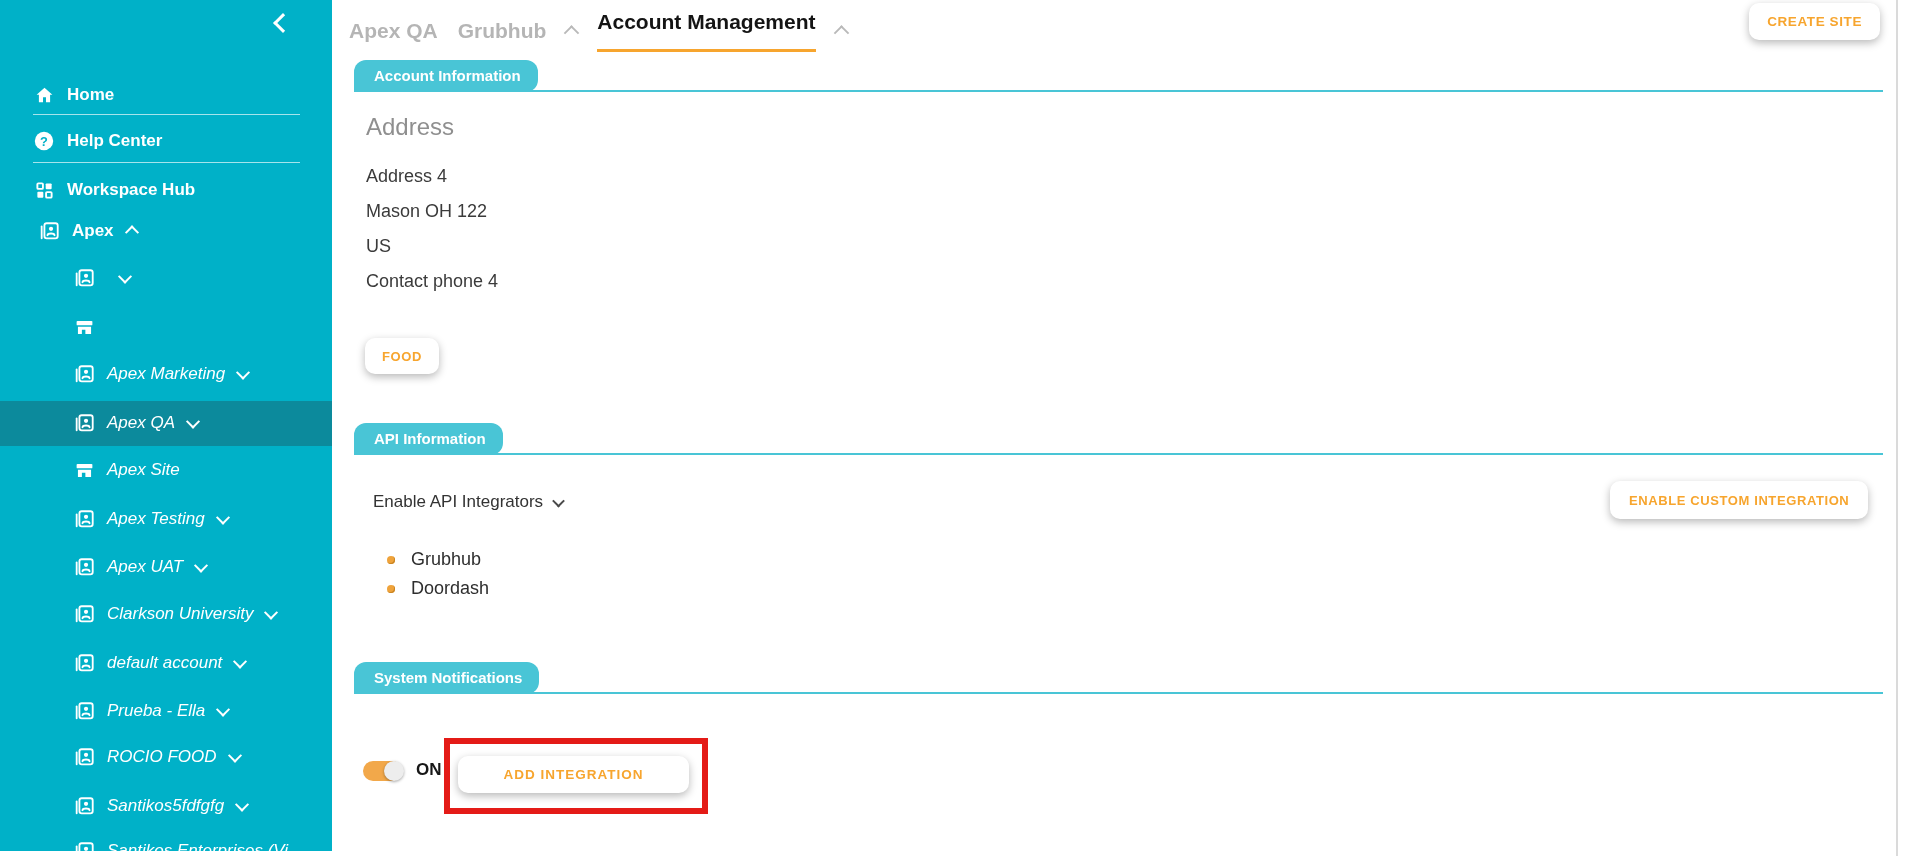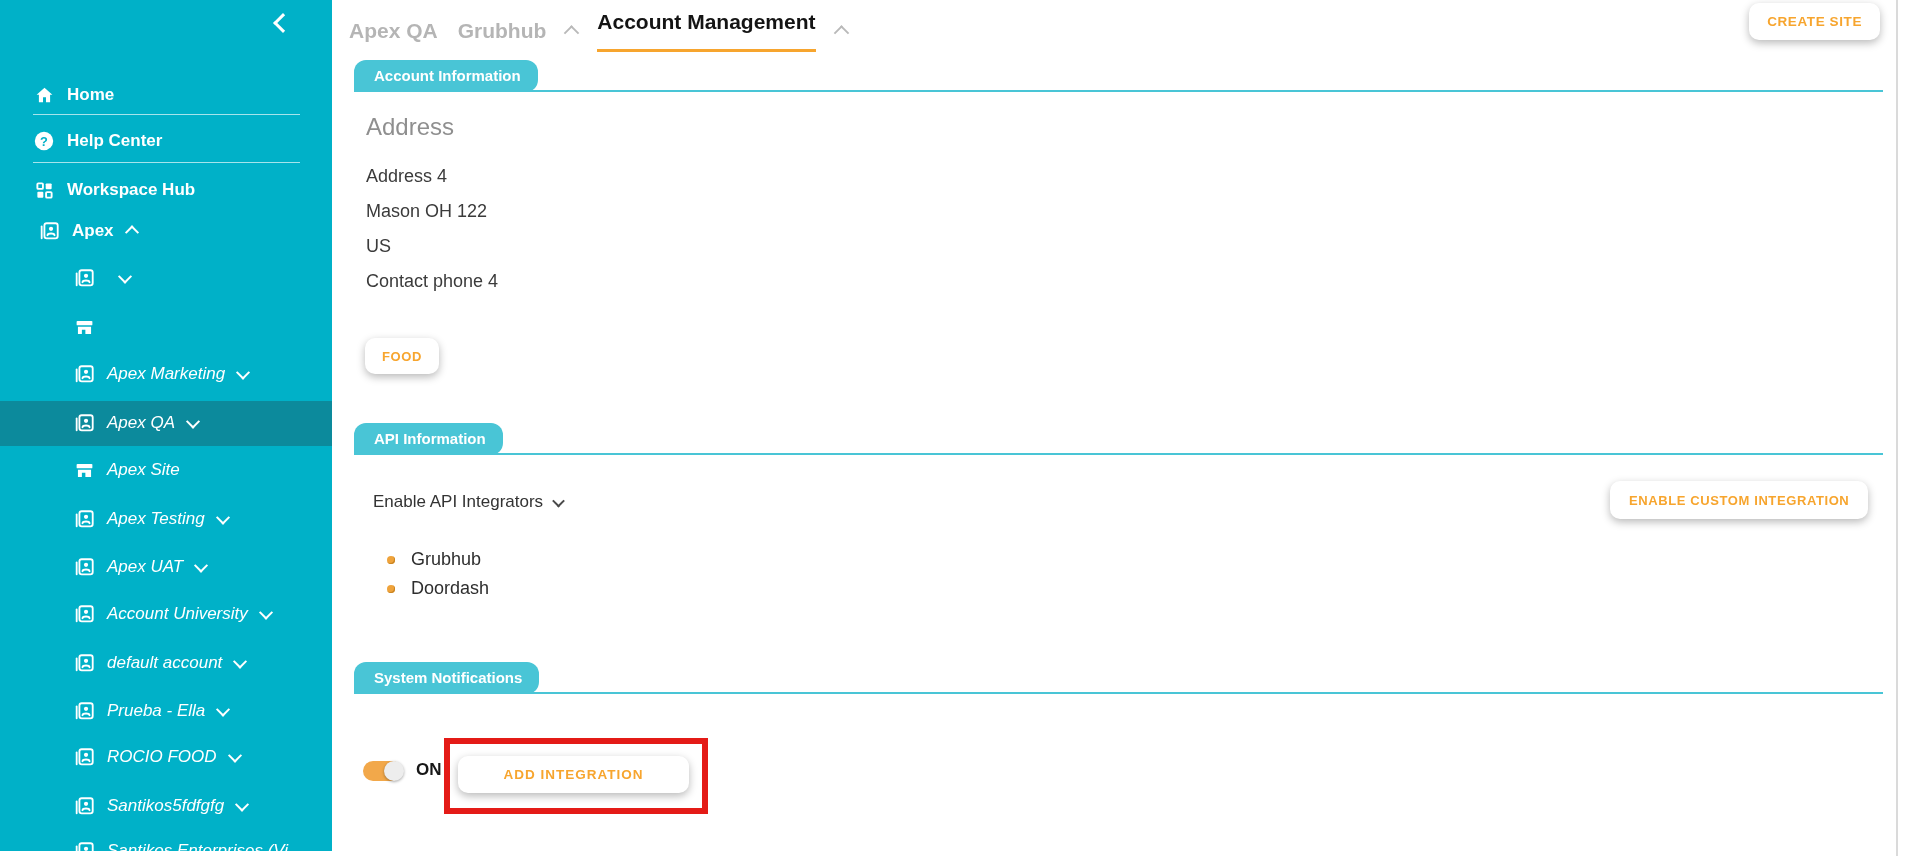--- a/index.html
+++ b/index.html
@@ -213,21 +213,21 @@
 
     <div class="srow lvl2" style="top:598px">
       <span class="sicon">
         <svg viewBox="0 0 24 24" width="22" height="22">
             <path d="M4 7v13" stroke="#fff" stroke-width="2" stroke-linecap="round"></path>
             <rect x="7" y="3.5" width="14.5" height="16.5" rx="2.5" fill="none" stroke="#fff" stroke-width="2"></rect>
             <circle cx="14.2" cy="9.6" r="2.3" fill="#fff"></circle>
             <path d="M10.3 16.6c.6-2.5 7.2-2.5 7.8 0" fill="none" stroke="#fff" stroke-width="2" stroke-linecap="round"></path>
           </svg>
       </span>
-      <span class="slabel">Account University</span>
+      <span class="slabel">Clarkson University</span>
       <i class="chev down schev"></i>
     </div>
 
     <div class="srow lvl2" style="top:647px">
       <span class="sicon">
         <svg viewBox="0 0 24 24" width="22" height="22">
             <path d="M4 7v13" stroke="#fff" stroke-width="2" stroke-linecap="round"></path>
             <rect x="7" y="3.5" width="14.5" height="16.5" rx="2.5" fill="none" stroke="#fff" stroke-width="2"></rect>
             <circle cx="14.2" cy="9.6" r="2.3" fill="#fff"></circle>
             <path d="M10.3 16.6c.6-2.5 7.2-2.5 7.8 0" fill="none" stroke="#fff" stroke-width="2" stroke-linecap="round"></path>

